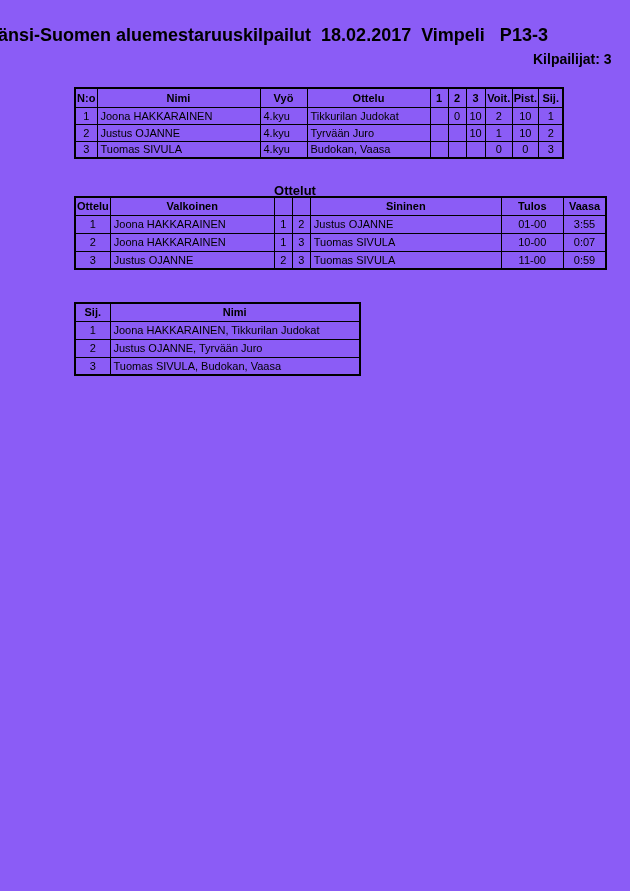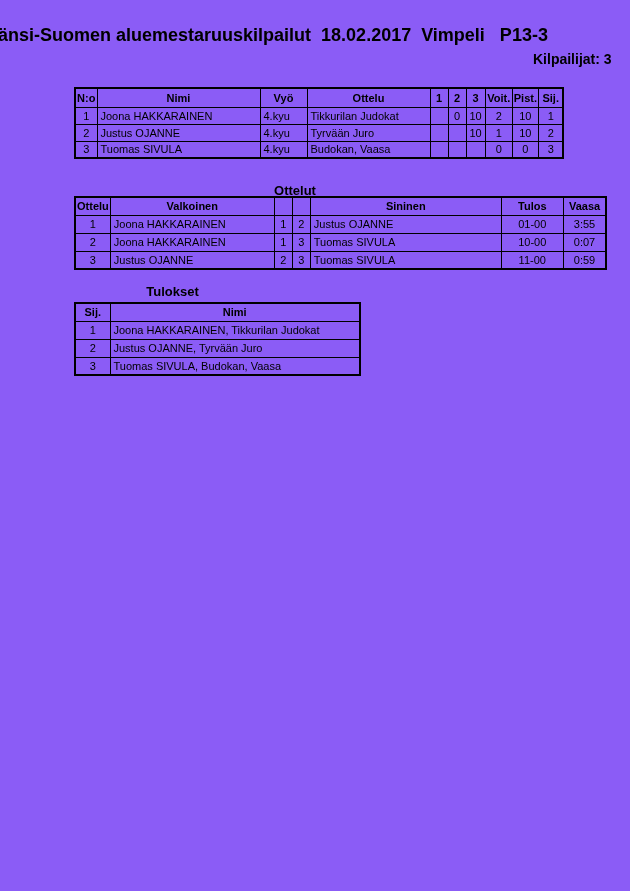--- a/index.html
+++ b/index.html
@@ -195,21 +195,20 @@
         <td class="l">Justus OJANNE</td>
         <td class="c">2</td>
         <td class="c">3</td>
         <td class="l">Tuomas SIVULA</td>
         <td class="c">11-00</td>
         <td class="c">0:59</td>
       </tr>
     </tbody>
   </table>
 
-  <div class="section-heading h-tulokset">Tulokset</div>
   <table class="t-tulokset">
     <colgroup>
       <col style="width:35px">
         <col style="width:250px">
     </colgroup>
     <thead>
       <tr>
         <th>Sij.</th>
         <th>Nimi</th>
       </tr>

